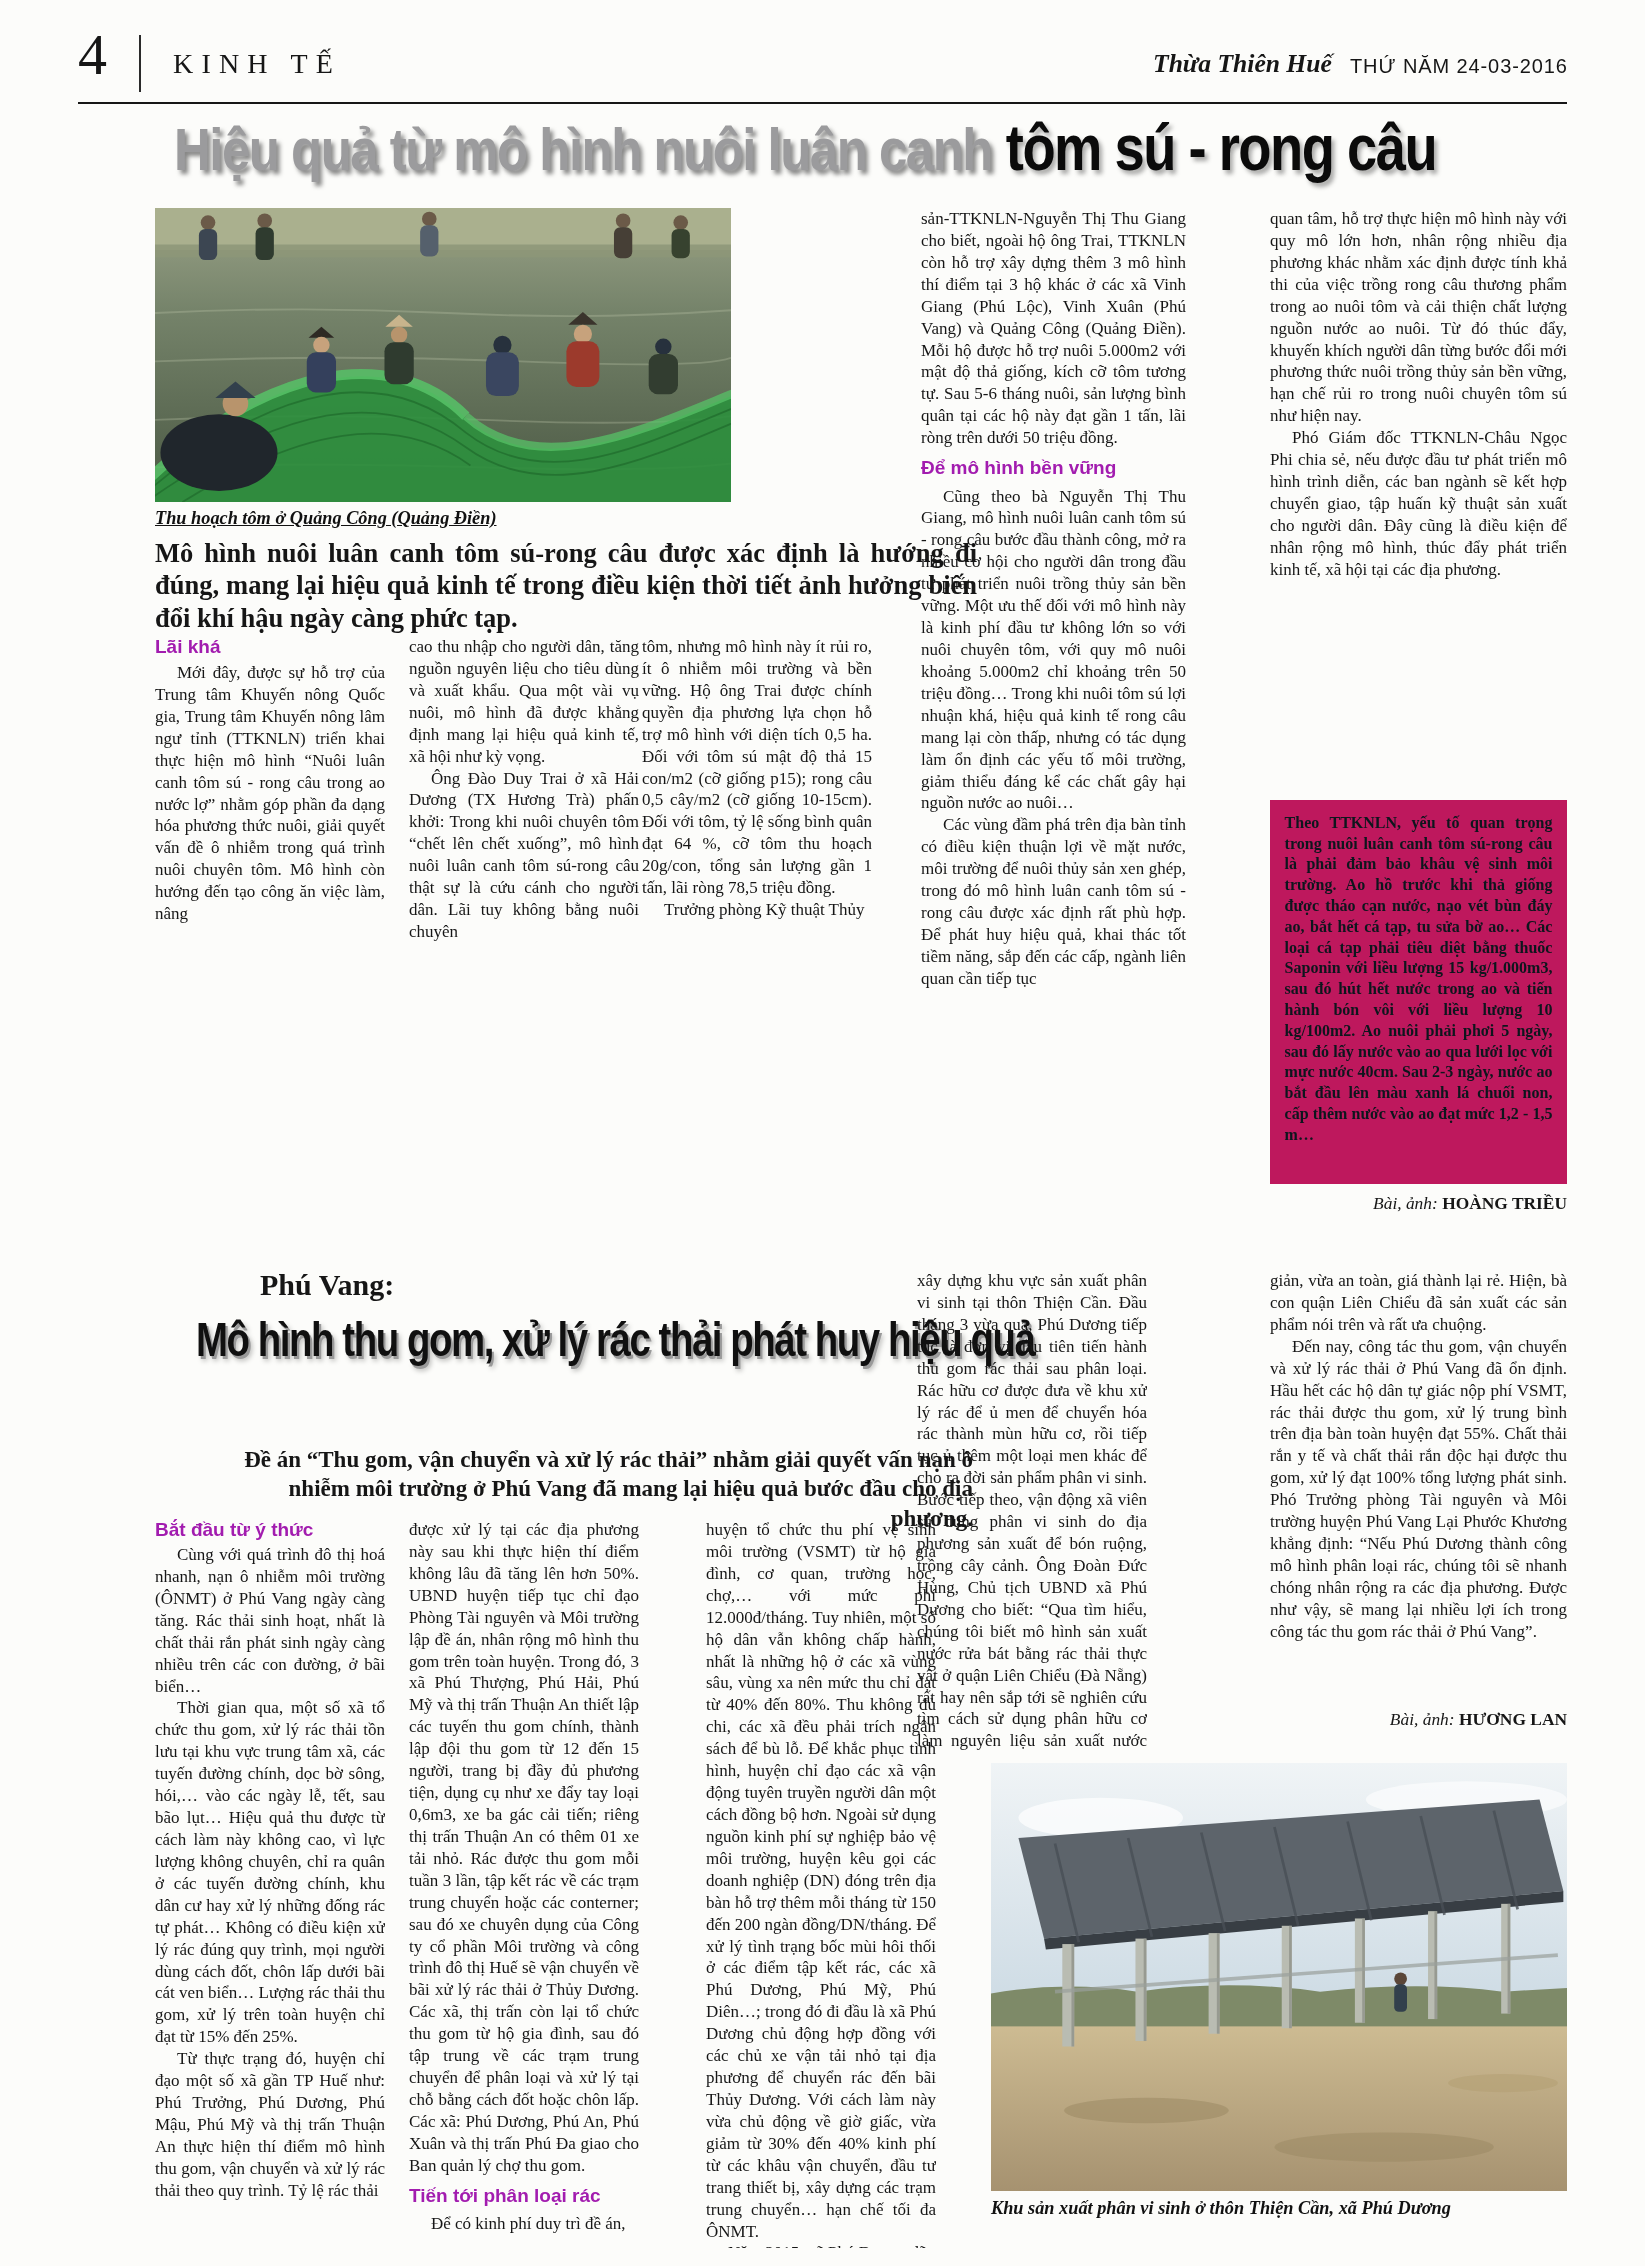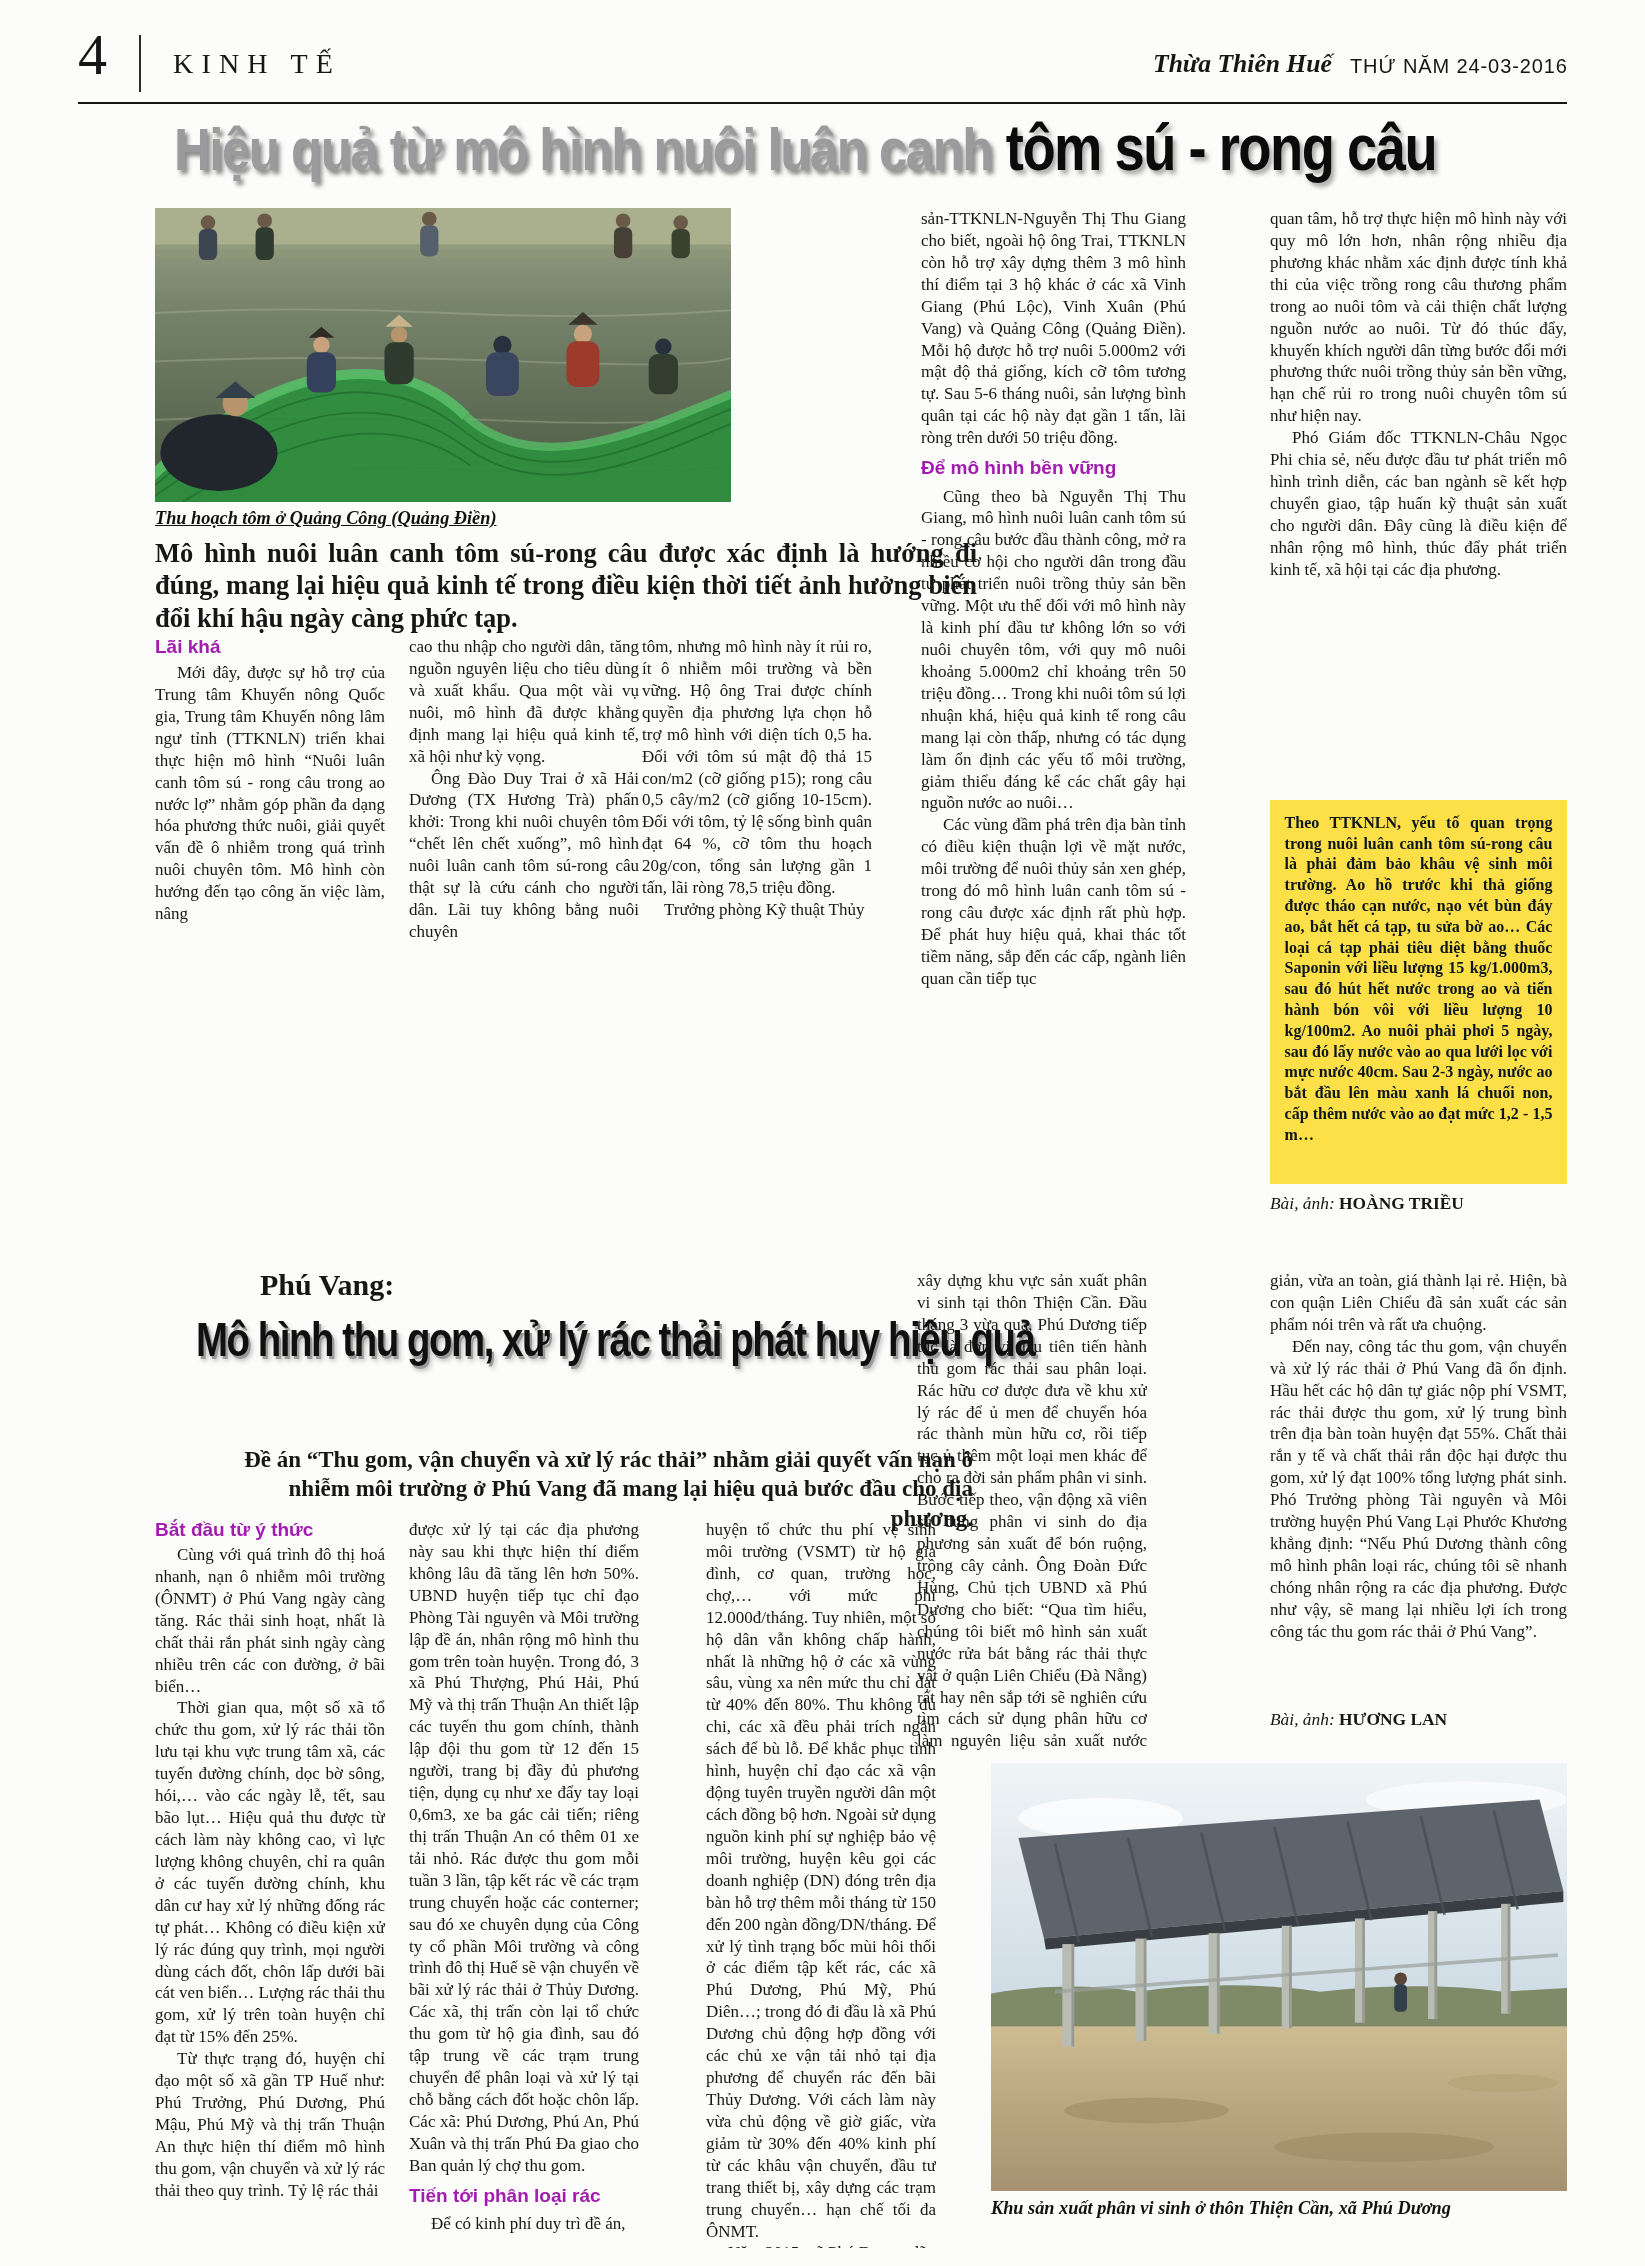--- a/index.html
+++ b/index.html
@@ -37,26 +37,26 @@
   .lead-1{font-size:26.5px;line-height:1.22;}
   .lead-2{font-size:23px;line-height:1.28;text-align:right;margin-top:20px;}
   .subhead{font-family:"Liberation Sans",sans-serif;font-weight:bold;font-size:19px;color:#a21caf;}
   .body-col{font-size:17px;line-height:1.29;text-align:justify;overflow:hidden;}
   .body-col p{margin:0;}
   .body-col p.ind{text-indent:22px;}
   .body-col .subhead{margin:7.3px 0 4.6px;}
 
   
   .side-note{
-    background:#fde047;color:#0d161d;font-weight:bold;
+    background:#be185d;color:#0d161d;font-weight:bold;
     font-size:16px;line-height:1.3;text-align:justify;
     padding:12.8px 14.6px;box-sizing:border-box;overflow:hidden;
   }
 
-  .credit{font-size:17.4px;}
+  .credit{font-size:17.4px;text-align:right;}
   .credit .lbl{font-style:italic;}
   .credit .nm{font-weight:bold;}
 
   
   .kicker{font-size:30px;font-weight:bold;}
   .a2-title{
     white-space:nowrap;transform:scaleX(0.8);transform-origin:left center;
     font-family:"Liberation Sans",sans-serif;font-weight:bold;letter-spacing:-1.8px;
     font-size:48px;color:#101010;
     text-shadow:2.7px 2.7px 0 #9a9a9a, 4.6px 4.6px 5.5px rgba(0,0,0,.25);

